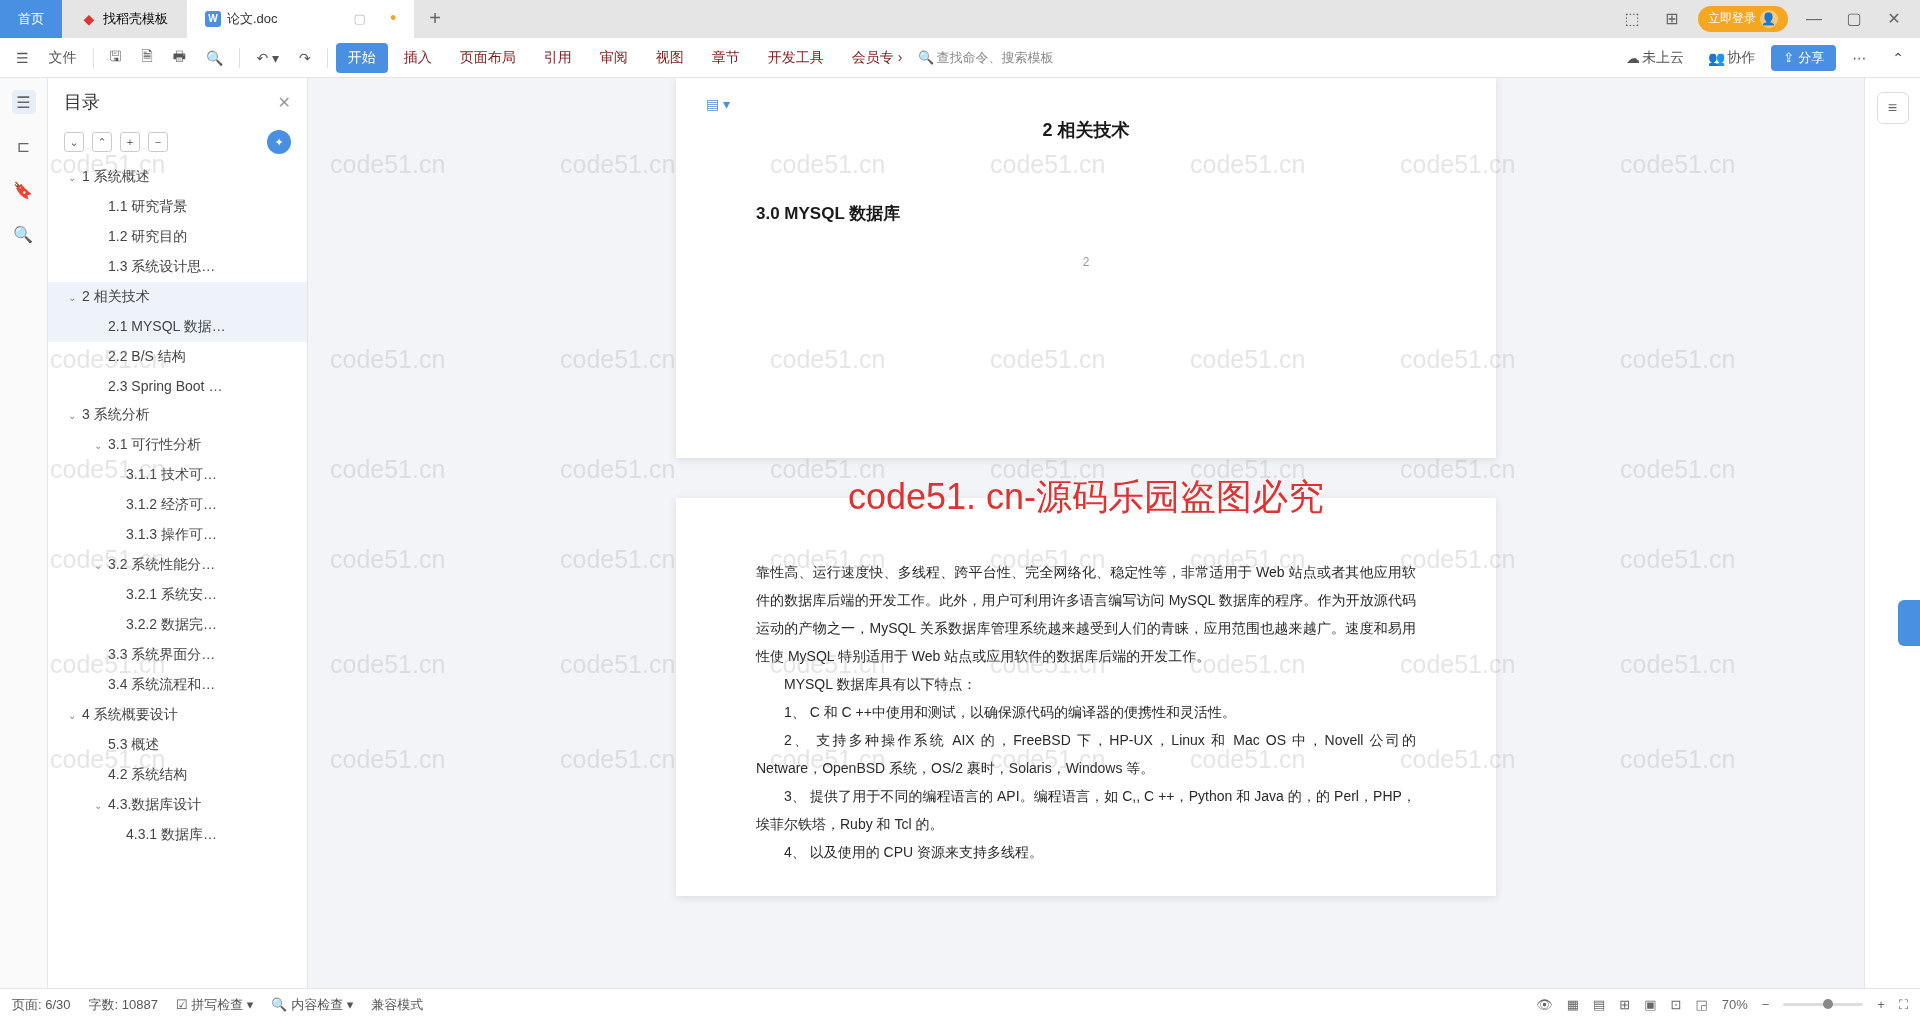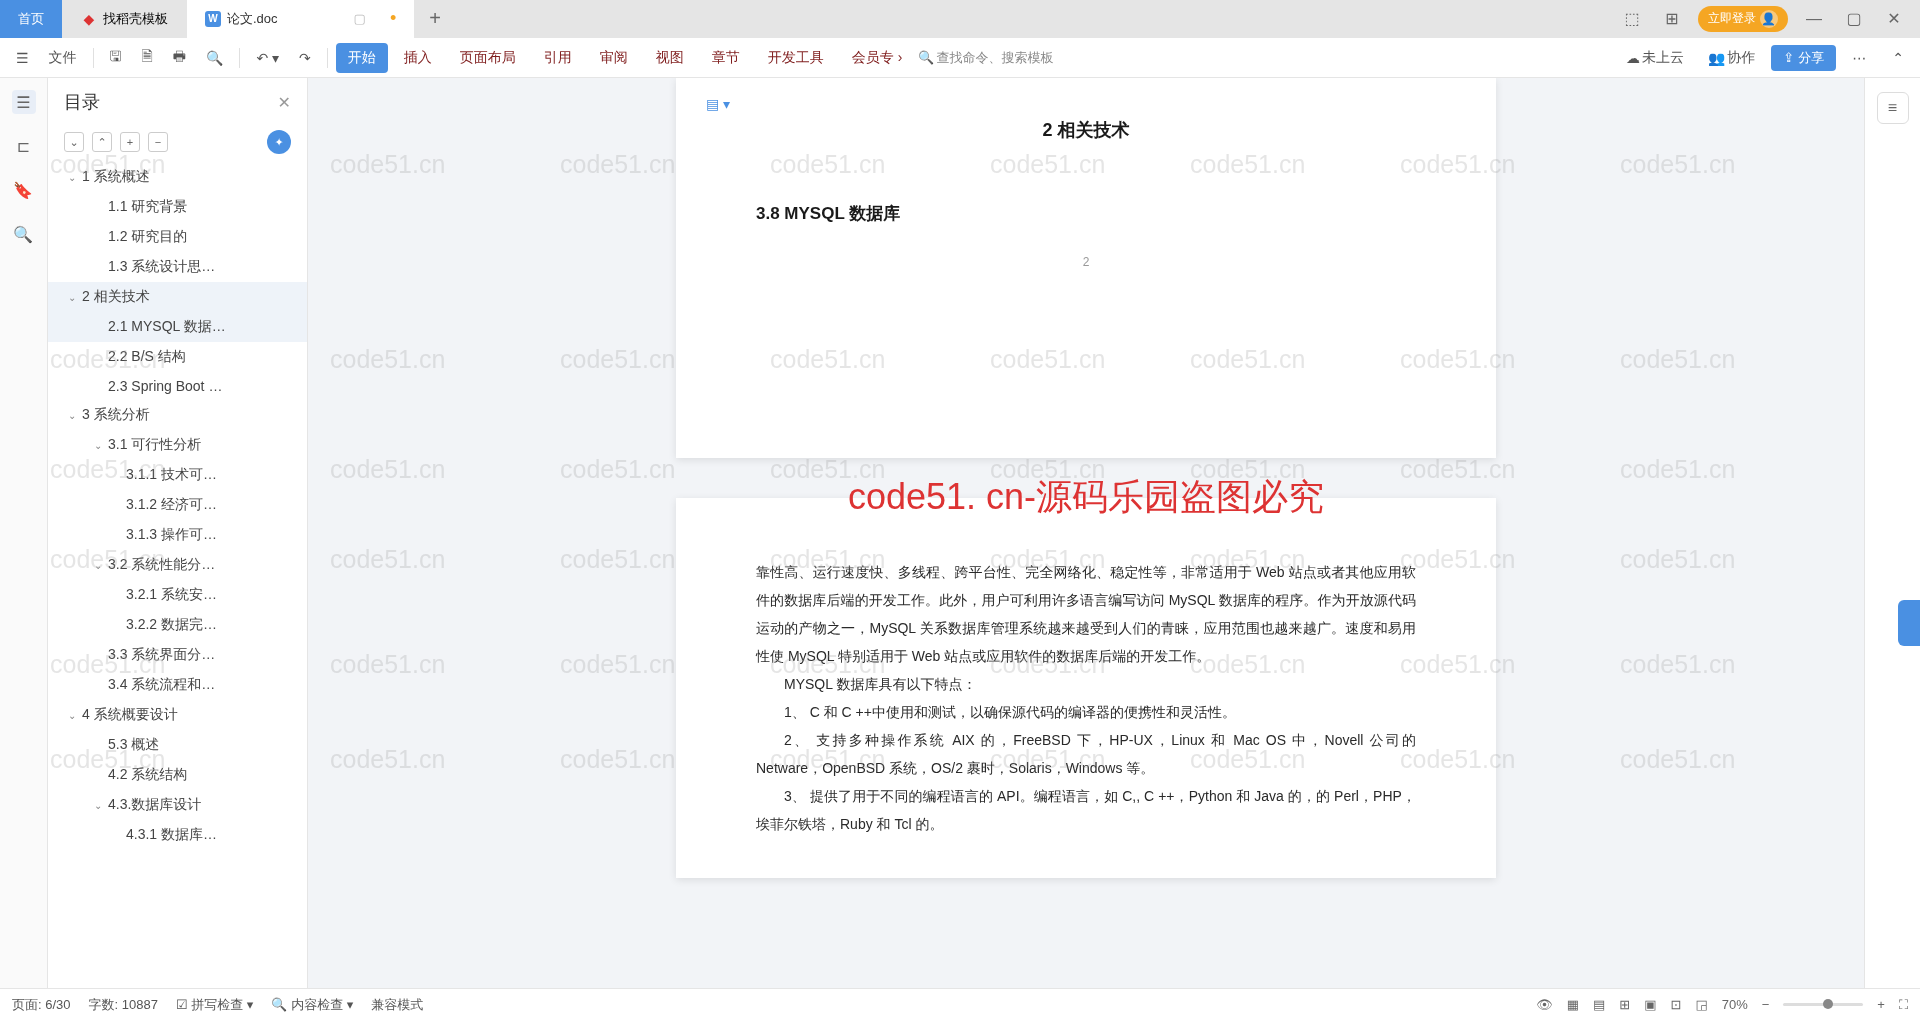--- a/index.html
+++ b/index.html
@@ -232,30 +232,31 @@
           <span class="ol-caret"></span>
           <span>4.3.1 数据库…</span>
         </div>
       </div>
   </div>
 
   <div class="doc-area">
     <div class="page">
       <span class="page-header-icon">▤ ▾</span>
       <div class="doc-title">2 相关技术</div>
-      <div class="doc-h2">3.8 MYSQL 数据库</div>
+      <div class="doc-h2">3.0 MYSQL 数据库</div>
       <div class="page-num">2</div>
     </div>
     <div class="watermark-big">code51. cn-源码乐园盗图必究</div>
     <div class="page" style="padding-top:60px">
       <div class="doc-p" style="text-indent:0">靠性高、运行速度快、多线程、跨平台性、完全网络化、稳定性等，非常适用于 Web 站点或者其他应用软件的数据库后端的开发工作。此外，用户可利用许多语言编写访问 MySQL 数据库的程序。作为开放源代码运动的产物之一，MySQL 关系数据库管理系统越来越受到人们的青睐，应用范围也越来越广。速度和易用性使 MySQL 特别适用于 Web 站点或应用软件的数据库后端的开发工作。</div>
       <div class="doc-p">MYSQL 数据库具有以下特点：</div>
       <div class="doc-p">1、 C 和 C ++中使用和测试，以确保源代码的编译器的便携性和灵活性。</div>
       <div class="doc-p">2、 支持多种操作系统 AIX 的，FreeBSD 下，HP-UX，Linux 和 Mac OS 中，Novell 公司的 Netware，OpenBSD 系统，OS/2 裹时，Solaris，Windows 等。</div>
       <div class="doc-p">3、 提供了用于不同的编程语言的 API。编程语言，如 C,, C ++，Python 和 Java 的，的 Perl，PHP，埃菲尔铁塔，Ruby 和 Tcl 的。</div>
+      <div class="doc-p">4、 以及使用的 CPU 资源来支持多线程。</div>
     </div>
   </div>
 
   <div class="rightbar">
     <div class="rb-btn">≡</div>
   </div>
 </div>
 
 <div id="wms">
     <div class="wm" style="left: 50px; top: 150px;">code51.cn</div>

